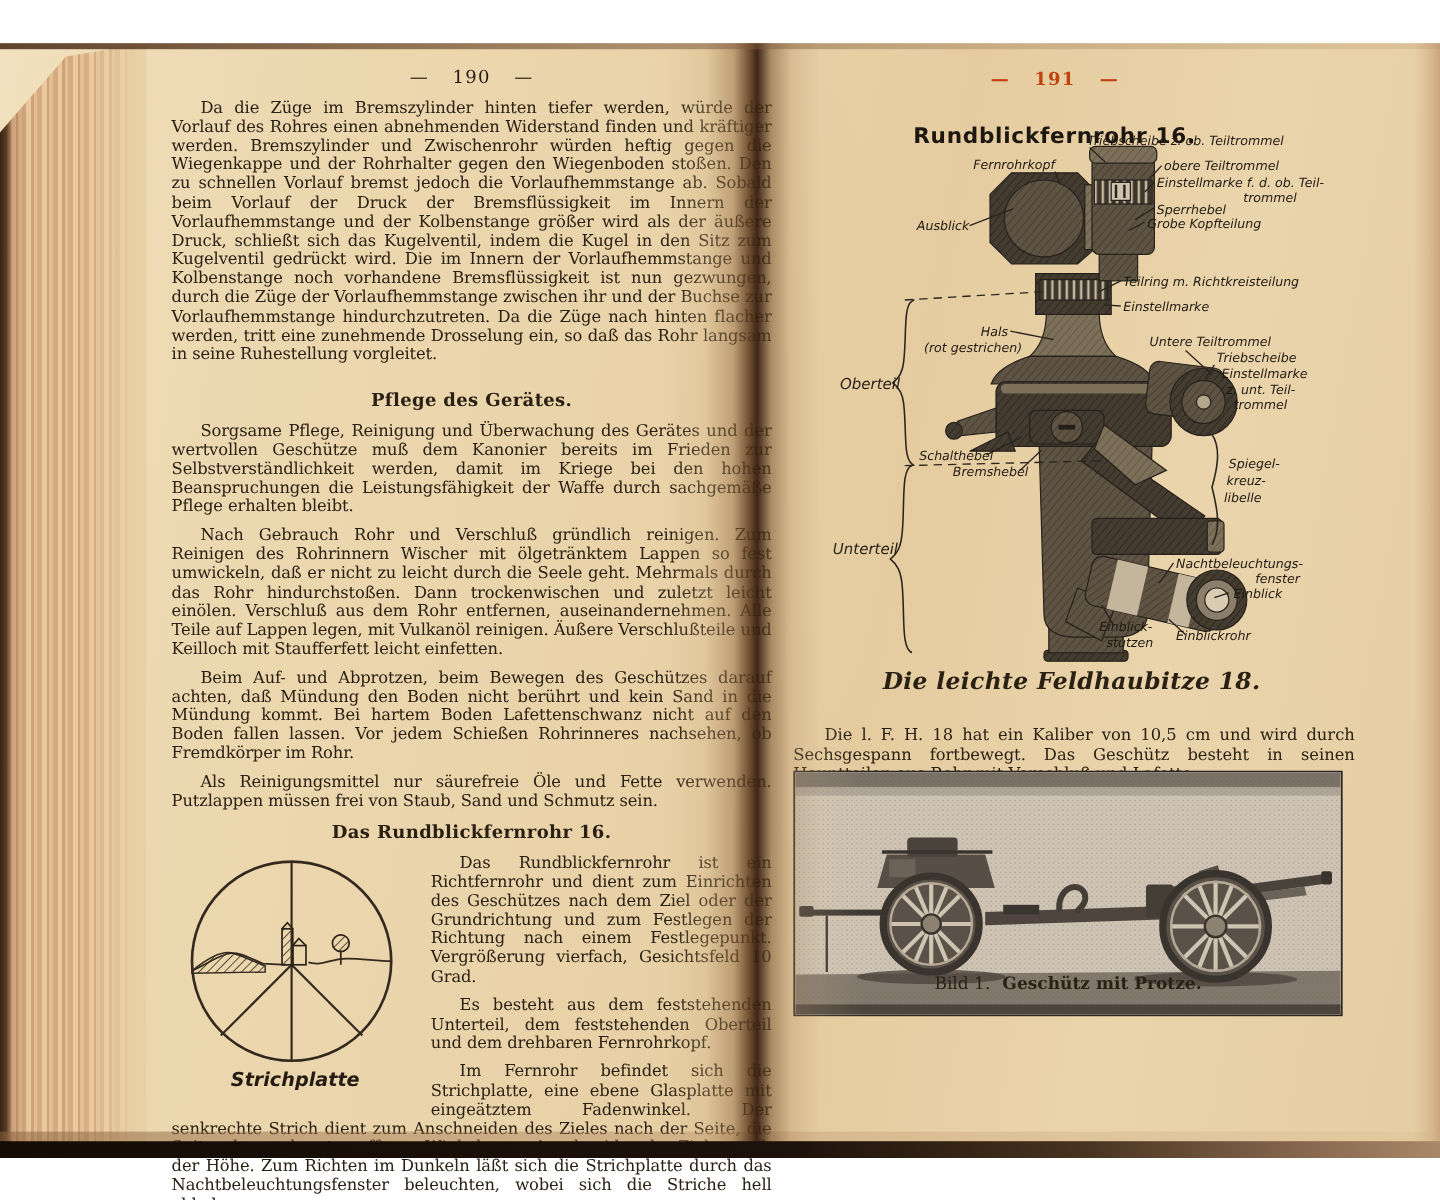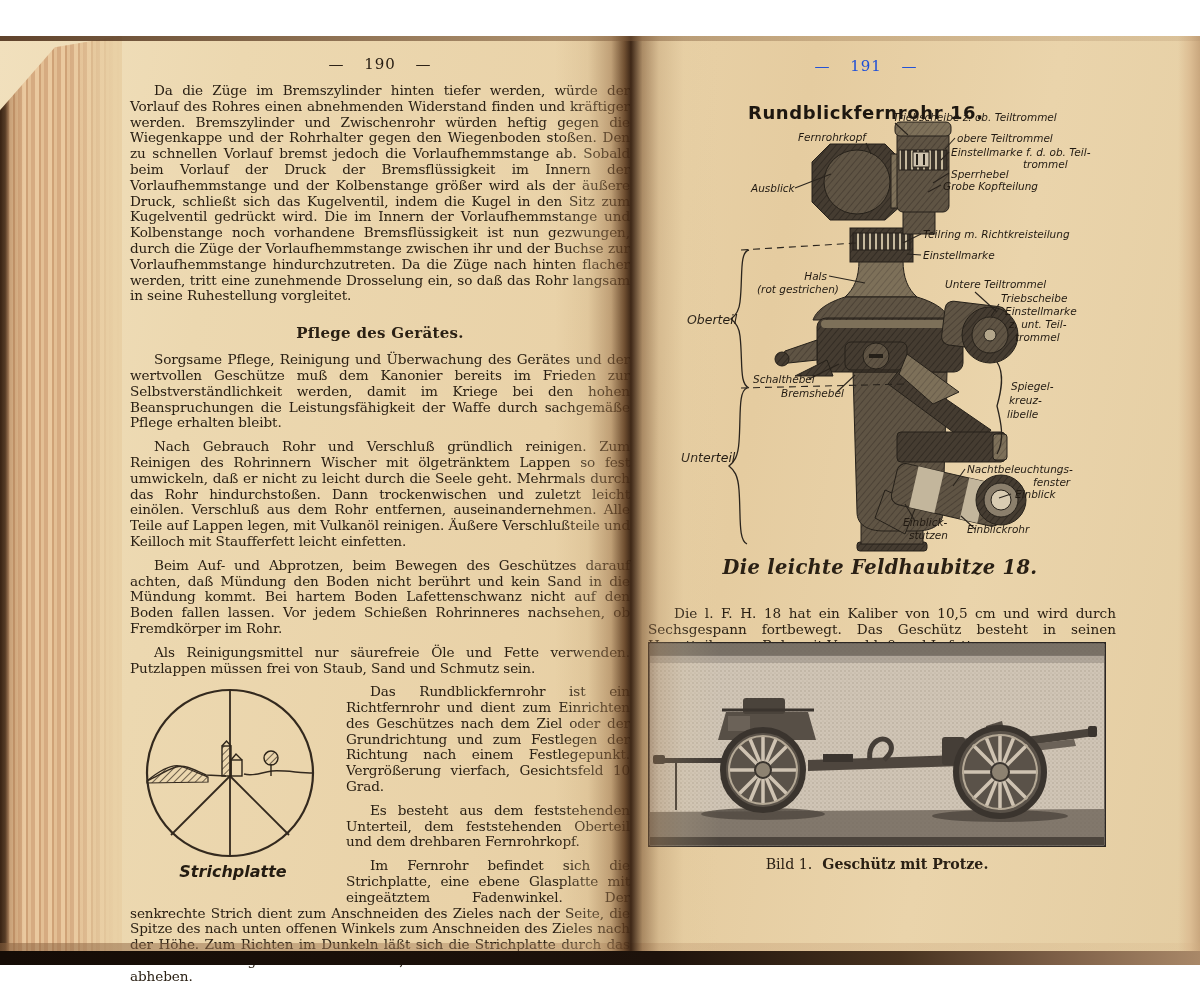--- a/index.html
+++ b/index.html
@@ -25,39 +25,39 @@
         background:linear-gradient(to right,
           rgba(233,211,170,0) 0%,
           rgba(205,175,130,.30) 20%,
           rgba(150,110,70,.50) 34%,
           rgba(92,58,30,.85) 42%,
           rgba(52,30,15,.95) 46%,
           rgba(120,82,48,.55) 53%,
           rgba(175,140,98,.30) 63%,
           rgba(222,198,152,.12) 78%,
           rgba(233,211,170,0) 100%);}
-  .layer{position:absolute;inset:0;z-index:2;}
+  .layer{position:absolute;inset:0;z-index:2;margin-left:13px;}
 
   
   .lp-col{position:absolute;left:130px;top:55px;width:500px;}
   .pagenum{text-align:center;font-size:15px;letter-spacing:1px;word-spacing:14px;color:#241a10;margin:0 0 10px;}
   .lp-col p{margin:0 0 8px;font-size:13.6px;line-height:15.8px;text-align:justify;text-indent:24px;
             letter-spacing:-0.1px;}
   .lp-col p.first{margin-bottom:20px;}
   .h-sec{font-size:15px;font-weight:bold;text-align:center;margin:6px 0 10px;letter-spacing:.3px;}
   .figflow{overflow:visible;}
   .figwrap{float:left;width:206px;margin:0 10px 4px 0;}
   
   .rp-num{position:absolute;left:640px;top:57px;width:452px;text-align:center;font-size:15px;
-          letter-spacing:1px;word-spacing:14px;color:#1d4ed8;}
+          letter-spacing:1px;word-spacing:14px;color:#c2410c;font-weight:bold;}
   .rp-h1{position:absolute;left:650px;top:556px;width:460px;text-align:center;
          font-size:19.5px;font-weight:bold;letter-spacing:.3px;font-style:italic;}
   .rp-para{position:absolute;left:648px;top:591px;width:468px;font-size:13.6px;line-height:16.2px;
            text-align:justify;text-indent:26px;}
-  .rp-caption{position:absolute;left:648px;top:856px;width:458px;text-align:center;font-size:14.2px;}
+  .rp-caption{position:absolute;left:648px;top:812px;width:458px;text-align:center;font-size:14.2px;}
   .rp-caption b{margin-left:10px;}
   svg text{font-family:"DejaVu Sans", sans-serif;}
   .lbl{font-style:italic;font-size:10.5px;fill:#211a12;}
   .lbl-big{font-style:italic;font-size:12.5px;fill:#211a12;}
   .fig-title{font-size:18px;font-weight:bold;fill:#1d1710;letter-spacing:.6px;}
   .strich-label{font-style:italic;font-weight:bold;font-size:16px;fill:#241c12;}
 </style>
 </head>
 <body>
 
@@ -73,20 +73,21 @@
   <div class="lp-col">
     <div class="pagenum">— 190 —</div>
     <p class="first">Da die Züge im Bremszylinder hinten tiefer werden, würde der Vorlauf des Rohres einen abnehmenden Widerstand finden und kräftiger werden. Bremszylinder und Zwischenrohr würden heftig gegen die Wiegenkappe und der Rohrhalter gegen den Wiegenboden stoßen. Den zu schnellen Vorlauf bremst jedoch die Vorlaufhemmstange ab. Sobald beim Vorlauf der Druck der Bremsflüssigkeit im Innern der Vorlaufhemmstange und der Kolbenstange größer wird als der äußere Druck, schließt sich das Kugelventil, indem die Kugel in den Sitz zum Kugelventil gedrückt wird. Die im Innern der Vorlaufhemmstange und Kolbenstange noch vorhandene Bremsflüssigkeit ist nun gezwungen, durch die Züge der Vorlaufhemmstange zwischen ihr und der Buchse zur Vorlaufhemmstange hindurchzutreten. Da die Züge nach hinten flacher werden, tritt eine zunehmende Drosselung ein, so daß das Rohr langsam in seine Ruhestellung vorgleitet.</p>
 
     <div class="h-sec">Pflege des Gerätes.</div>
     <p>Sorgsame Pflege, Reinigung und Überwachung des Gerätes und der wertvollen Geschütze muß dem Kanonier bereits im Frieden zur Selbstverständlichkeit werden, damit im Kriege bei den hohen Beanspruchungen die Leistungsfähigkeit der Waffe durch sachgemäße Pflege erhalten bleibt.</p>
     <p>Nach Gebrauch Rohr und Verschluß gründlich reinigen. Zum Reinigen des Rohrinnern Wischer mit ölgetränktem Lappen so fest umwickeln, daß er nicht zu leicht durch die Seele geht. Mehrmals durch das Rohr hindurchstoßen. Dann trockenwischen und zuletzt leicht einölen. Verschluß aus dem Rohr entfernen, auseinandernehmen. Alle Teile auf Lappen legen, mit Vulkanöl reinigen. Äußere Verschlußteile und Keilloch mit Staufferfett leicht einfetten.</p>
     <p>Beim Auf- und Abprotzen, beim Bewegen des Geschützes darauf achten, daß Mündung den Boden nicht berührt und kein Sand in die Mündung kommt. Bei hartem Boden Lafettenschwanz nicht auf den Boden fallen lassen. Vor jedem Schießen Rohrinneres nachsehen, ob Fremdkörper im Rohr.</p>
     <p>Als Reinigungsmittel nur säurefreie Öle und Fette verwenden. Putzlappen müssen frei von Staub, Sand und Schmutz sein.</p>
 
+    <div class="h-sec">Das Rundblickfernrohr 16.</div>
 
     <div class="figflow">
       <div class="figwrap">
         <svg width="206" height="200" viewBox="0 0 206 200">
           <defs>
             <pattern id="p-hill" width="5" height="5" patternTransform="rotate(45)" patternUnits="userSpaceOnUse">
               <rect width="5" height="5" fill="none"></rect>
               <line x1="0" y1="0" x2="0" y2="5" stroke="#3a2f22" stroke-width="1.4"></line>
             </pattern>
           </defs>

